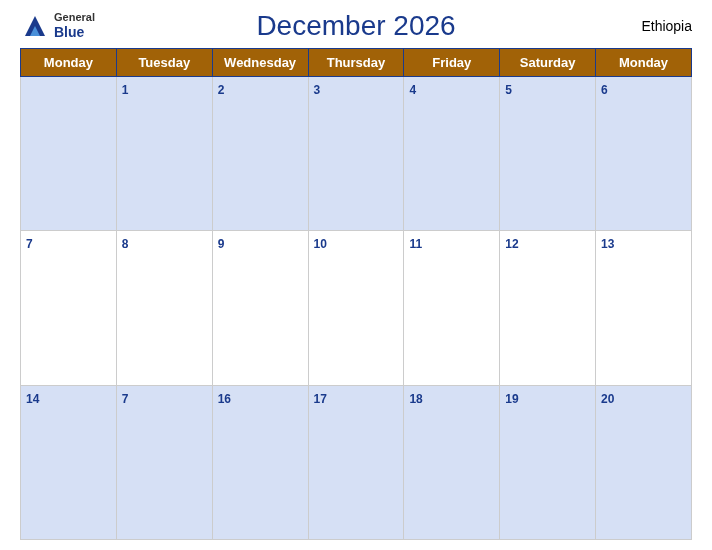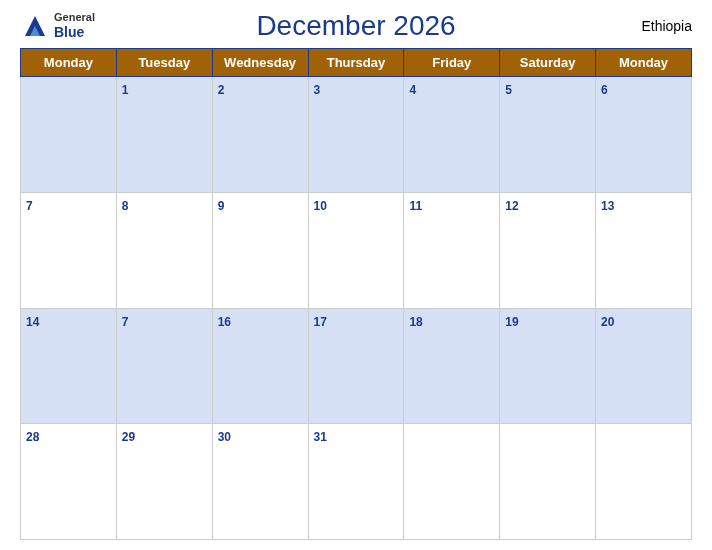--- a/index.html
+++ b/index.html
@@ -163,23 +163,14 @@
       </tr>
       <tr>
         <td><span class="day-number">14</span></td>
         <td><span class="day-number">7</span></td>
         <td><span class="day-number">16</span></td>
         <td><span class="day-number">17</span></td>
         <td><span class="day-number">18</span></td>
         <td><span class="day-number">19</span></td>
         <td><span class="day-number">20</span></td>
       </tr>
-      <tr>
-        <td><span class="day-number">28</span></td>
-        <td><span class="day-number">29</span></td>
-        <td><span class="day-number">30</span></td>
-        <td><span class="day-number">31</span></td>
-        <td class="empty"></td>
-        <td class="empty"></td>
-        <td class="empty"></td>
-      </tr>
     </tbody>
 </table>
 
 </body></html>

